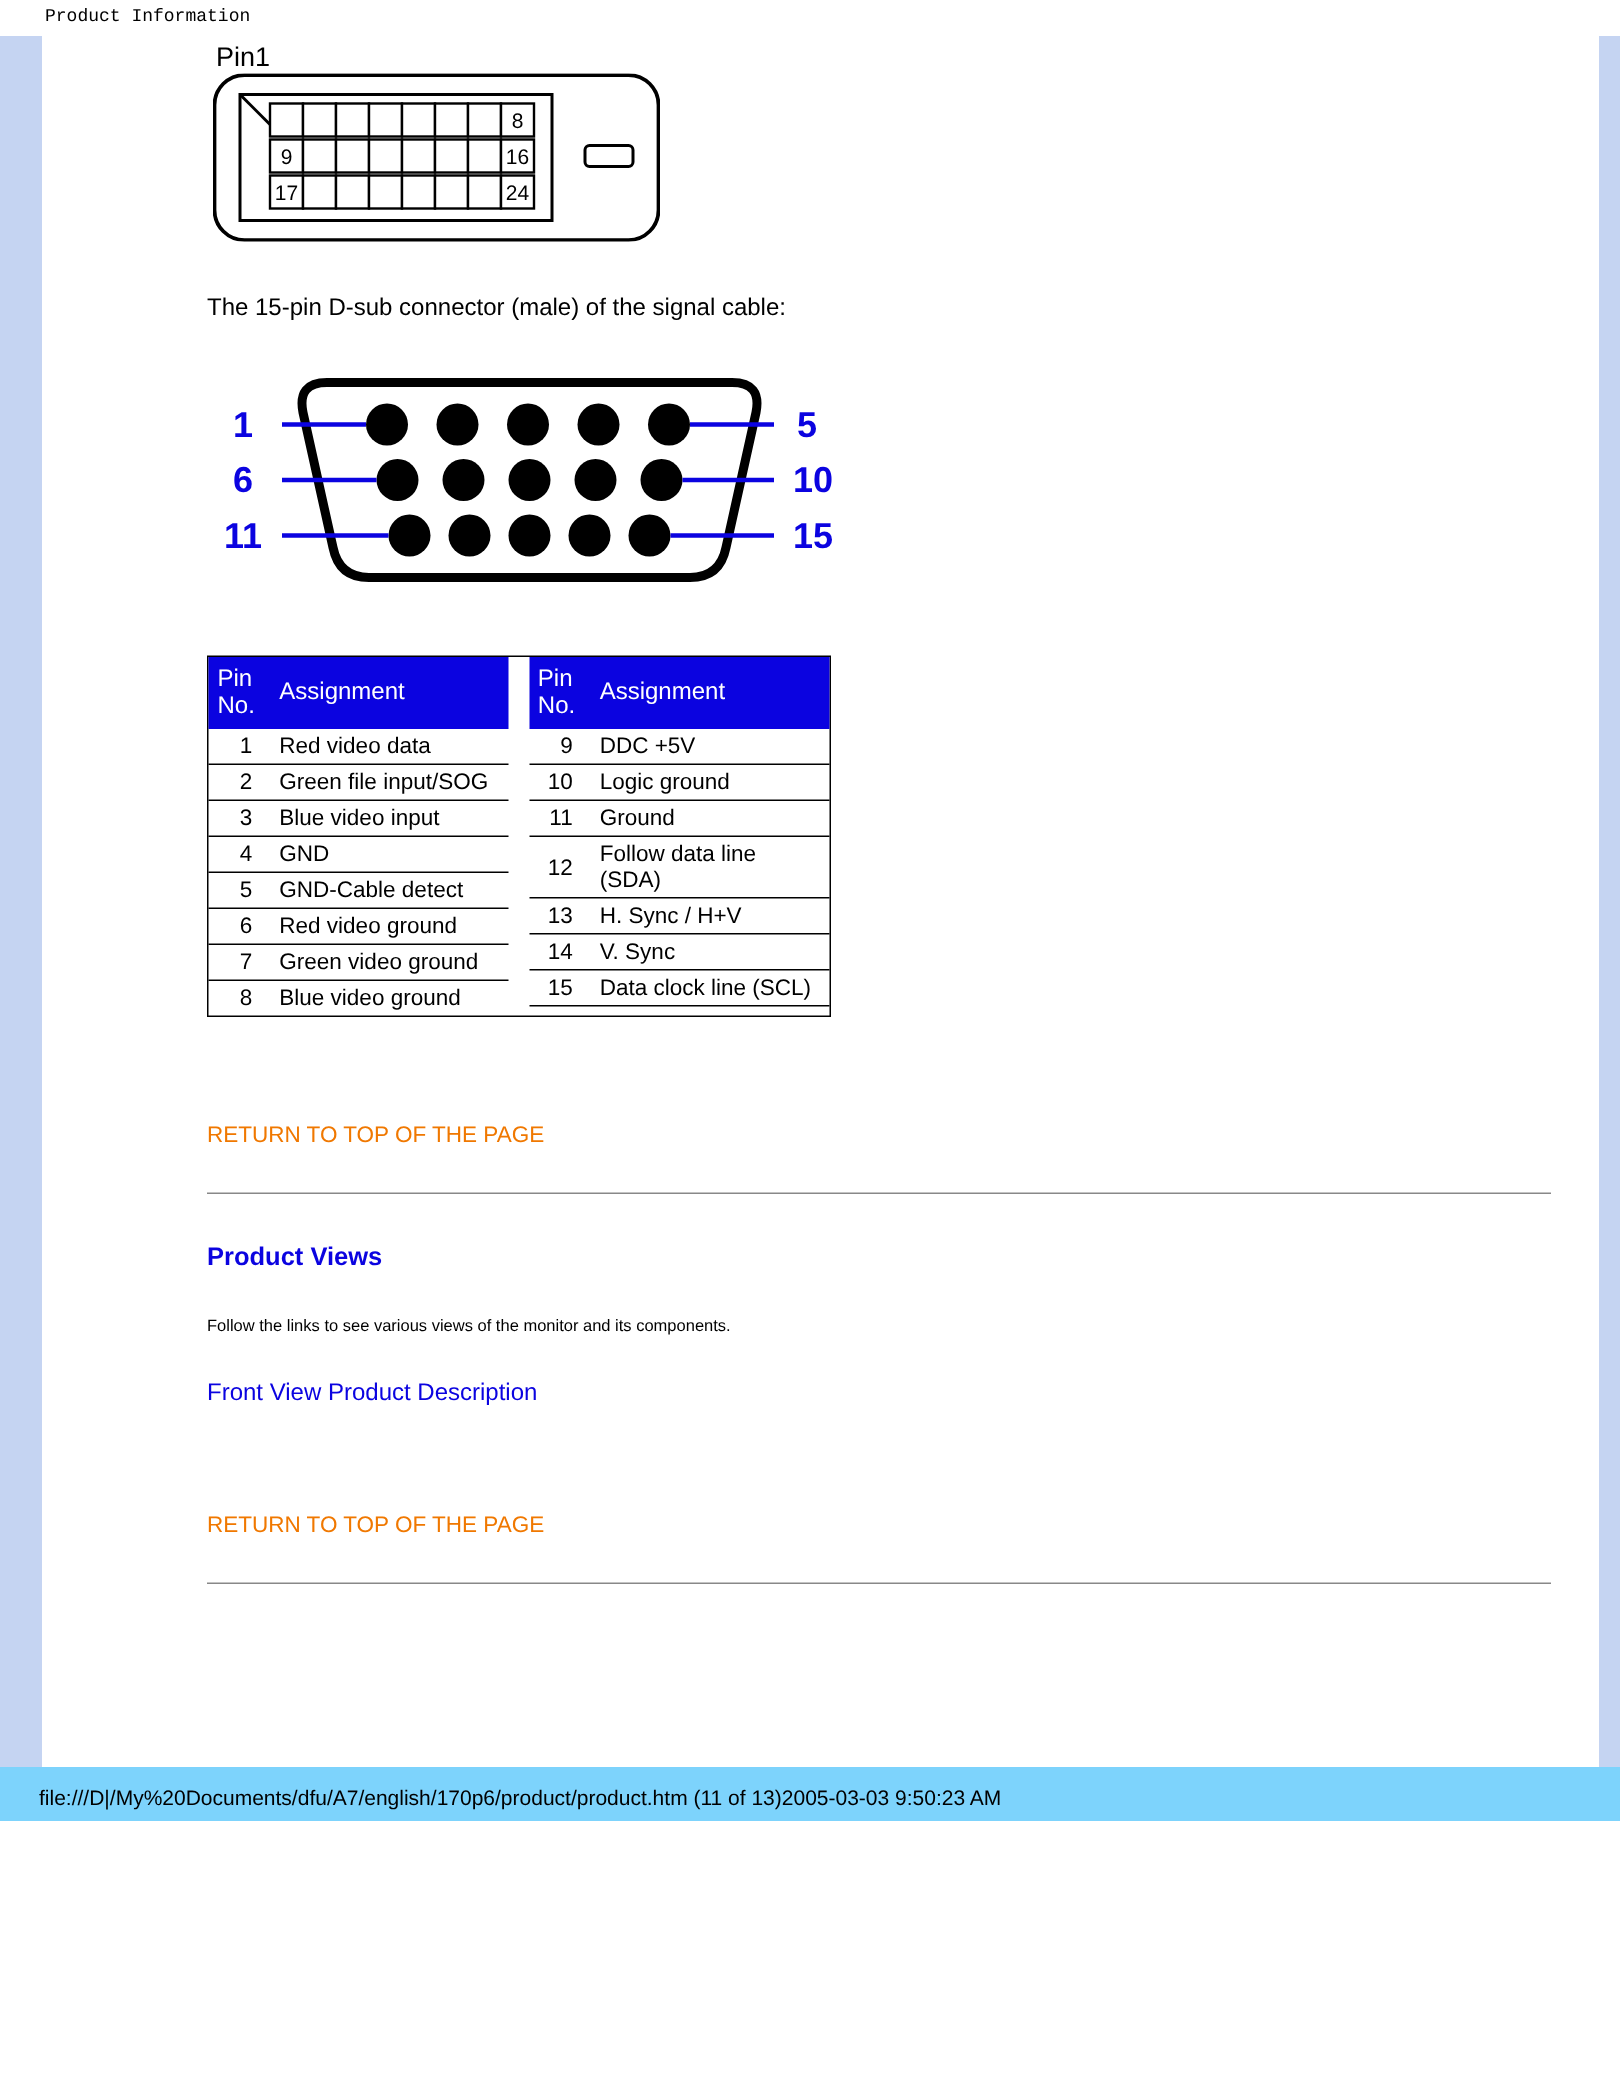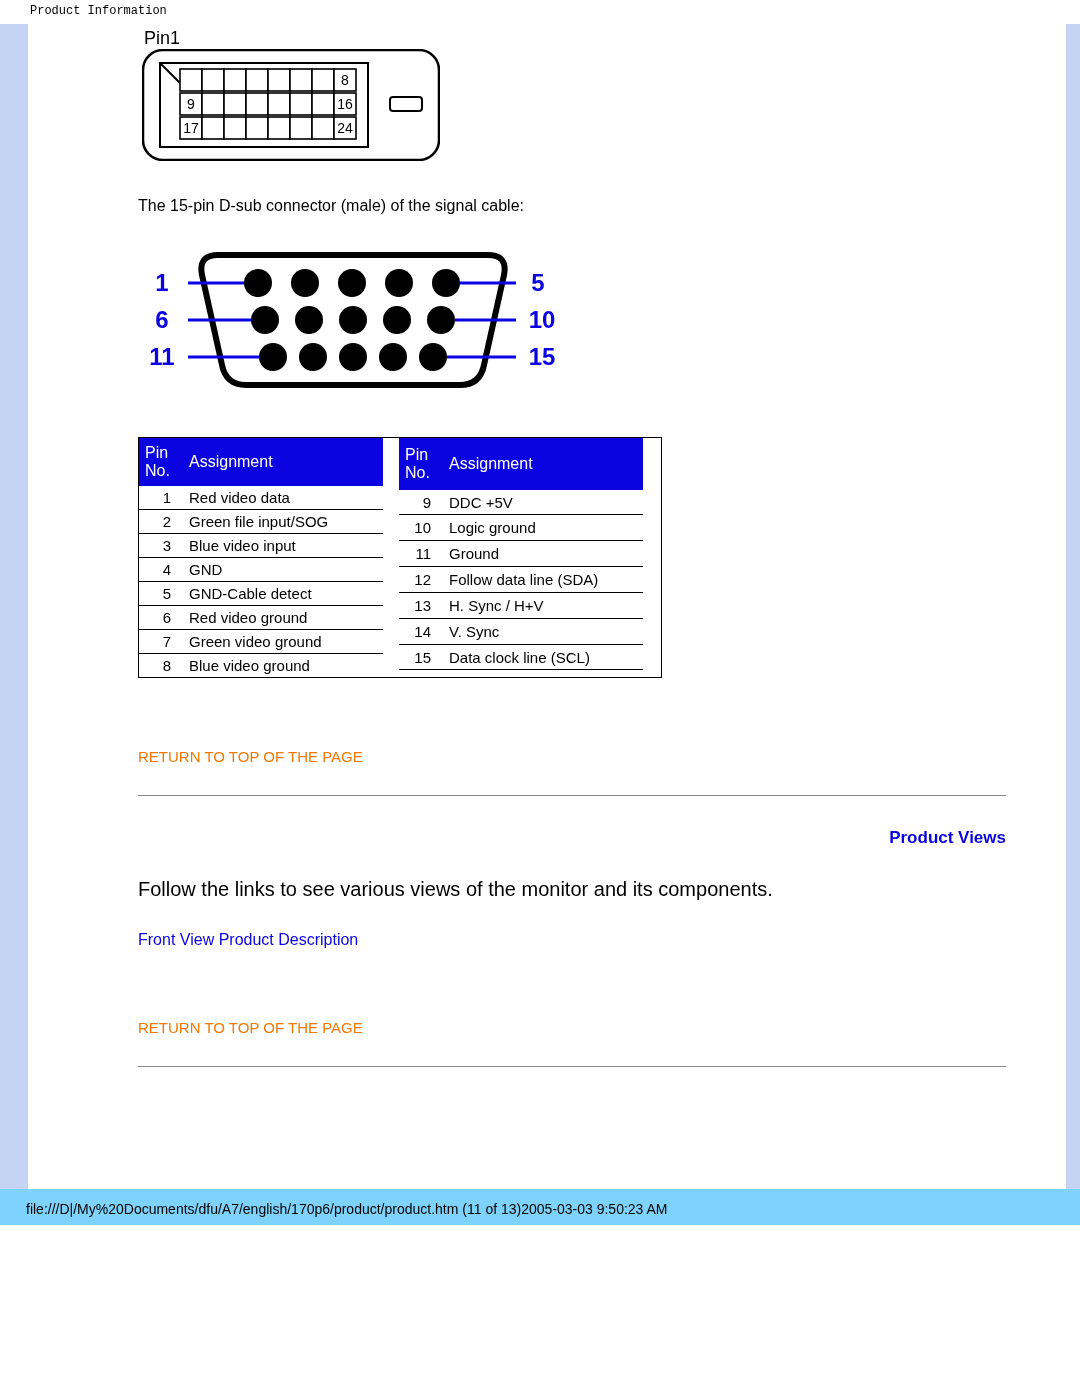--- a/index.html
+++ b/index.html
@@ -26,21 +26,21 @@
     width: 28px;
     background: #c5d4f2;
   }
   .gap-col {
     width: 110px;
     background: #fff;
   }
   .content-col {
     flex: 1;
     background: #fff;
-    padding-right: 60px;
+    padding-right: 32px;
   }
   .right-col {
     width: 14px;
     background: #c5d4f2;
   }
   .dvi-wrap {
     display: flex;
     flex-direction: column;
   }
   .pin1-label {
@@ -52,21 +52,21 @@
   .dsub-caption {
     font-size: 16px;
     margin: 36px 0 20px 0;
   }
   .dsub-svg { display: block; margin-left: 0; }
   .pin-tables {
     margin-top: 42px;
     display: flex;
     gap: 0;
     border: 1px solid #000;
-    width: 524px;
+    width: 416px;
   }
   .pin-table {
     border-collapse: collapse;
   }
   .pin-spacer {
     width: 16px;
   }
   .pin-table th {
     background: #0b03e0;
     color: #fff;
@@ -99,25 +99,24 @@
     text-align: left;
     margin: 70px 0 30px 0;
     font-size: 15px;
     color: #f07800;
   }
   .section-heading {
     color: #0b03e0;
     font-weight: bold;
     font-size: 17px;
     margin: 0 0 30px 0;
-    text-align: right;
   }
   .body-text {
     margin: 0 0 30px 0;
-    font-size: 20px;
+    font-size: 11px;
   }
   .text-link {
     color: #0b03e0;
     font-size: 16px;
     margin-bottom: 8px;
   }
   .footer {
     font-size: 14px;
     color: #000;
     padding: 12px 10px 8px 26px;

